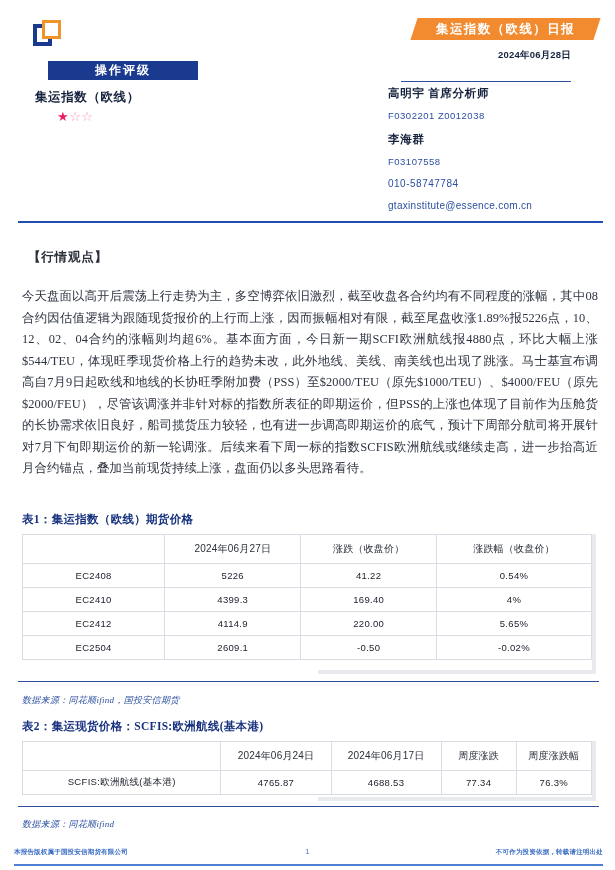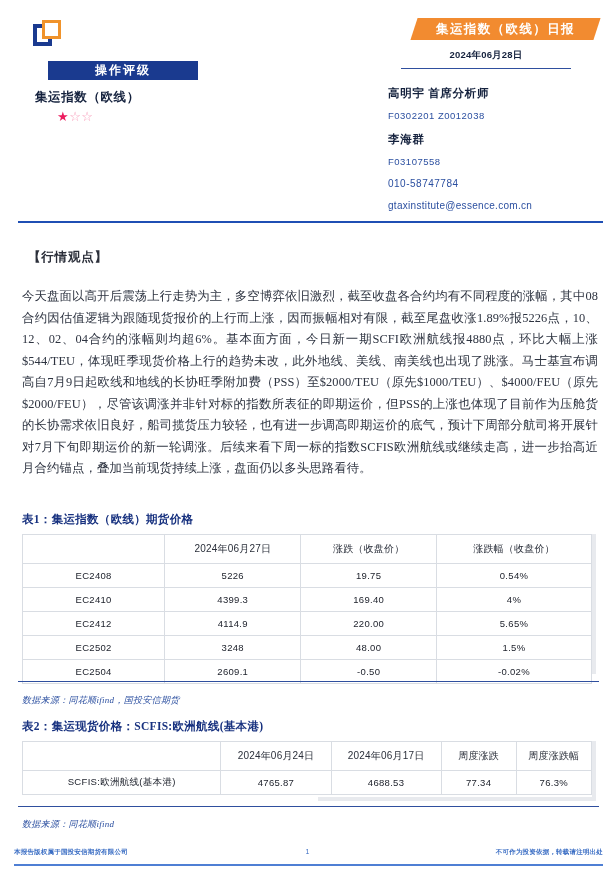--- a/index.html
+++ b/index.html
@@ -144,26 +144,26 @@
   .banner-shape span {
     display: inline-block;
     transform: skewX(18deg);
   }
 
   .banner-date {
     position: absolute;
     right: 44px;
     top: 49px;
     width: 170px;
-    text-align: center;
+    text-align: right;
     font-family: "Liberation Sans", sans-serif;
     font-size: 9.5px;
     font-weight: bold;
     color: #14213d;
-    padding-bottom: 6px;
+    padding-bottom: 19px;
     border-bottom: 1px solid #2f4f9e;
     letter-spacing: 0.2px;
   }
 
   .analyst {
     position: absolute;
     left: 388px;
     top: 86px;
     width: 215px;
   }
@@ -414,40 +414,34 @@
         <th class="c0"></th>
         <th class="c1">2024年06月27日</th>
         <th class="c2">涨跌（收盘价）</th>
         <th class="c3">涨跌幅（收盘价）</th>
       </tr>
     </thead>
     <tbody>
       <tr>
         <td>EC2408</td>
         <td>5226</td>
-        <td>19.75</td>
+        <td>41.22</td>
         <td>0.54%</td>
       </tr>
       <tr>
         <td>EC2410</td>
         <td>4399.3</td>
         <td>169.40</td>
         <td>4%</td>
       </tr>
       <tr>
         <td>EC2412</td>
         <td>4114.9</td>
         <td>220.00</td>
         <td>5.65%</td>
-      </tr>
-      <tr>
-        <td>EC2502</td>
-        <td>3248</td>
-        <td>48.00</td>
-        <td>1.5%</td>
       </tr>
       <tr>
         <td>EC2504</td>
         <td>2609.1</td>
         <td>-0.50</td>
         <td>-0.02%</td>
       </tr>
     </tbody>
   </table>
 

